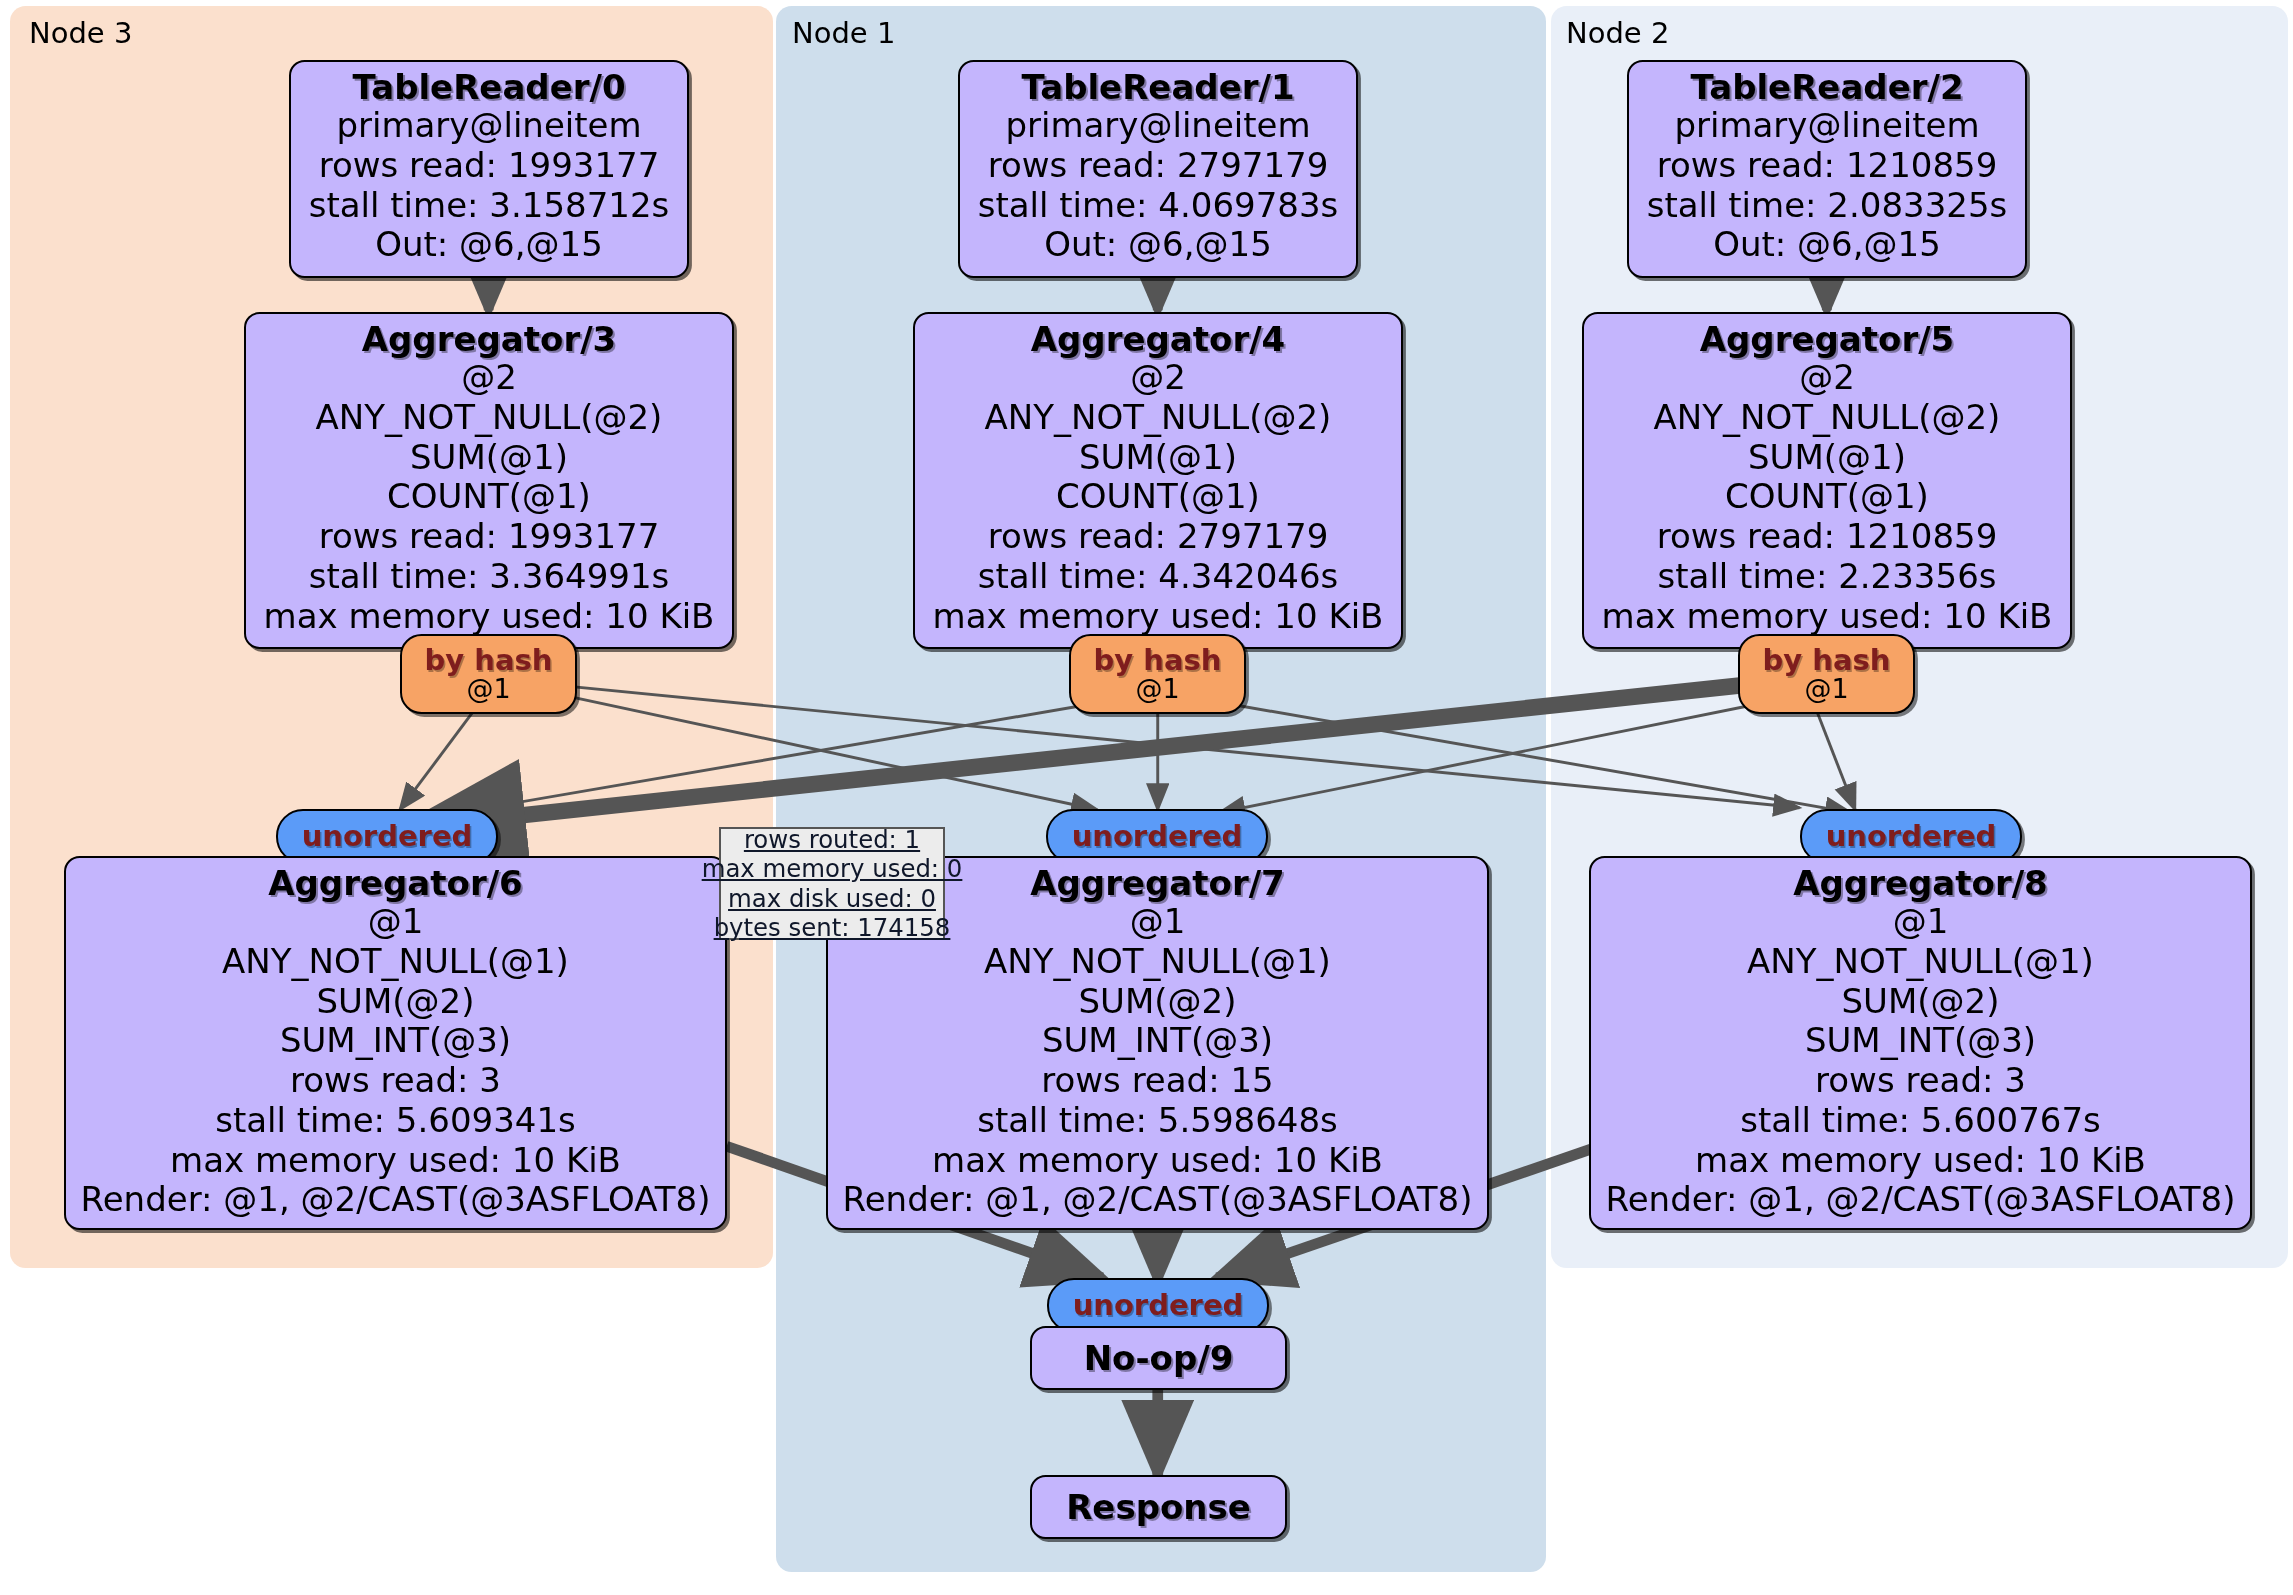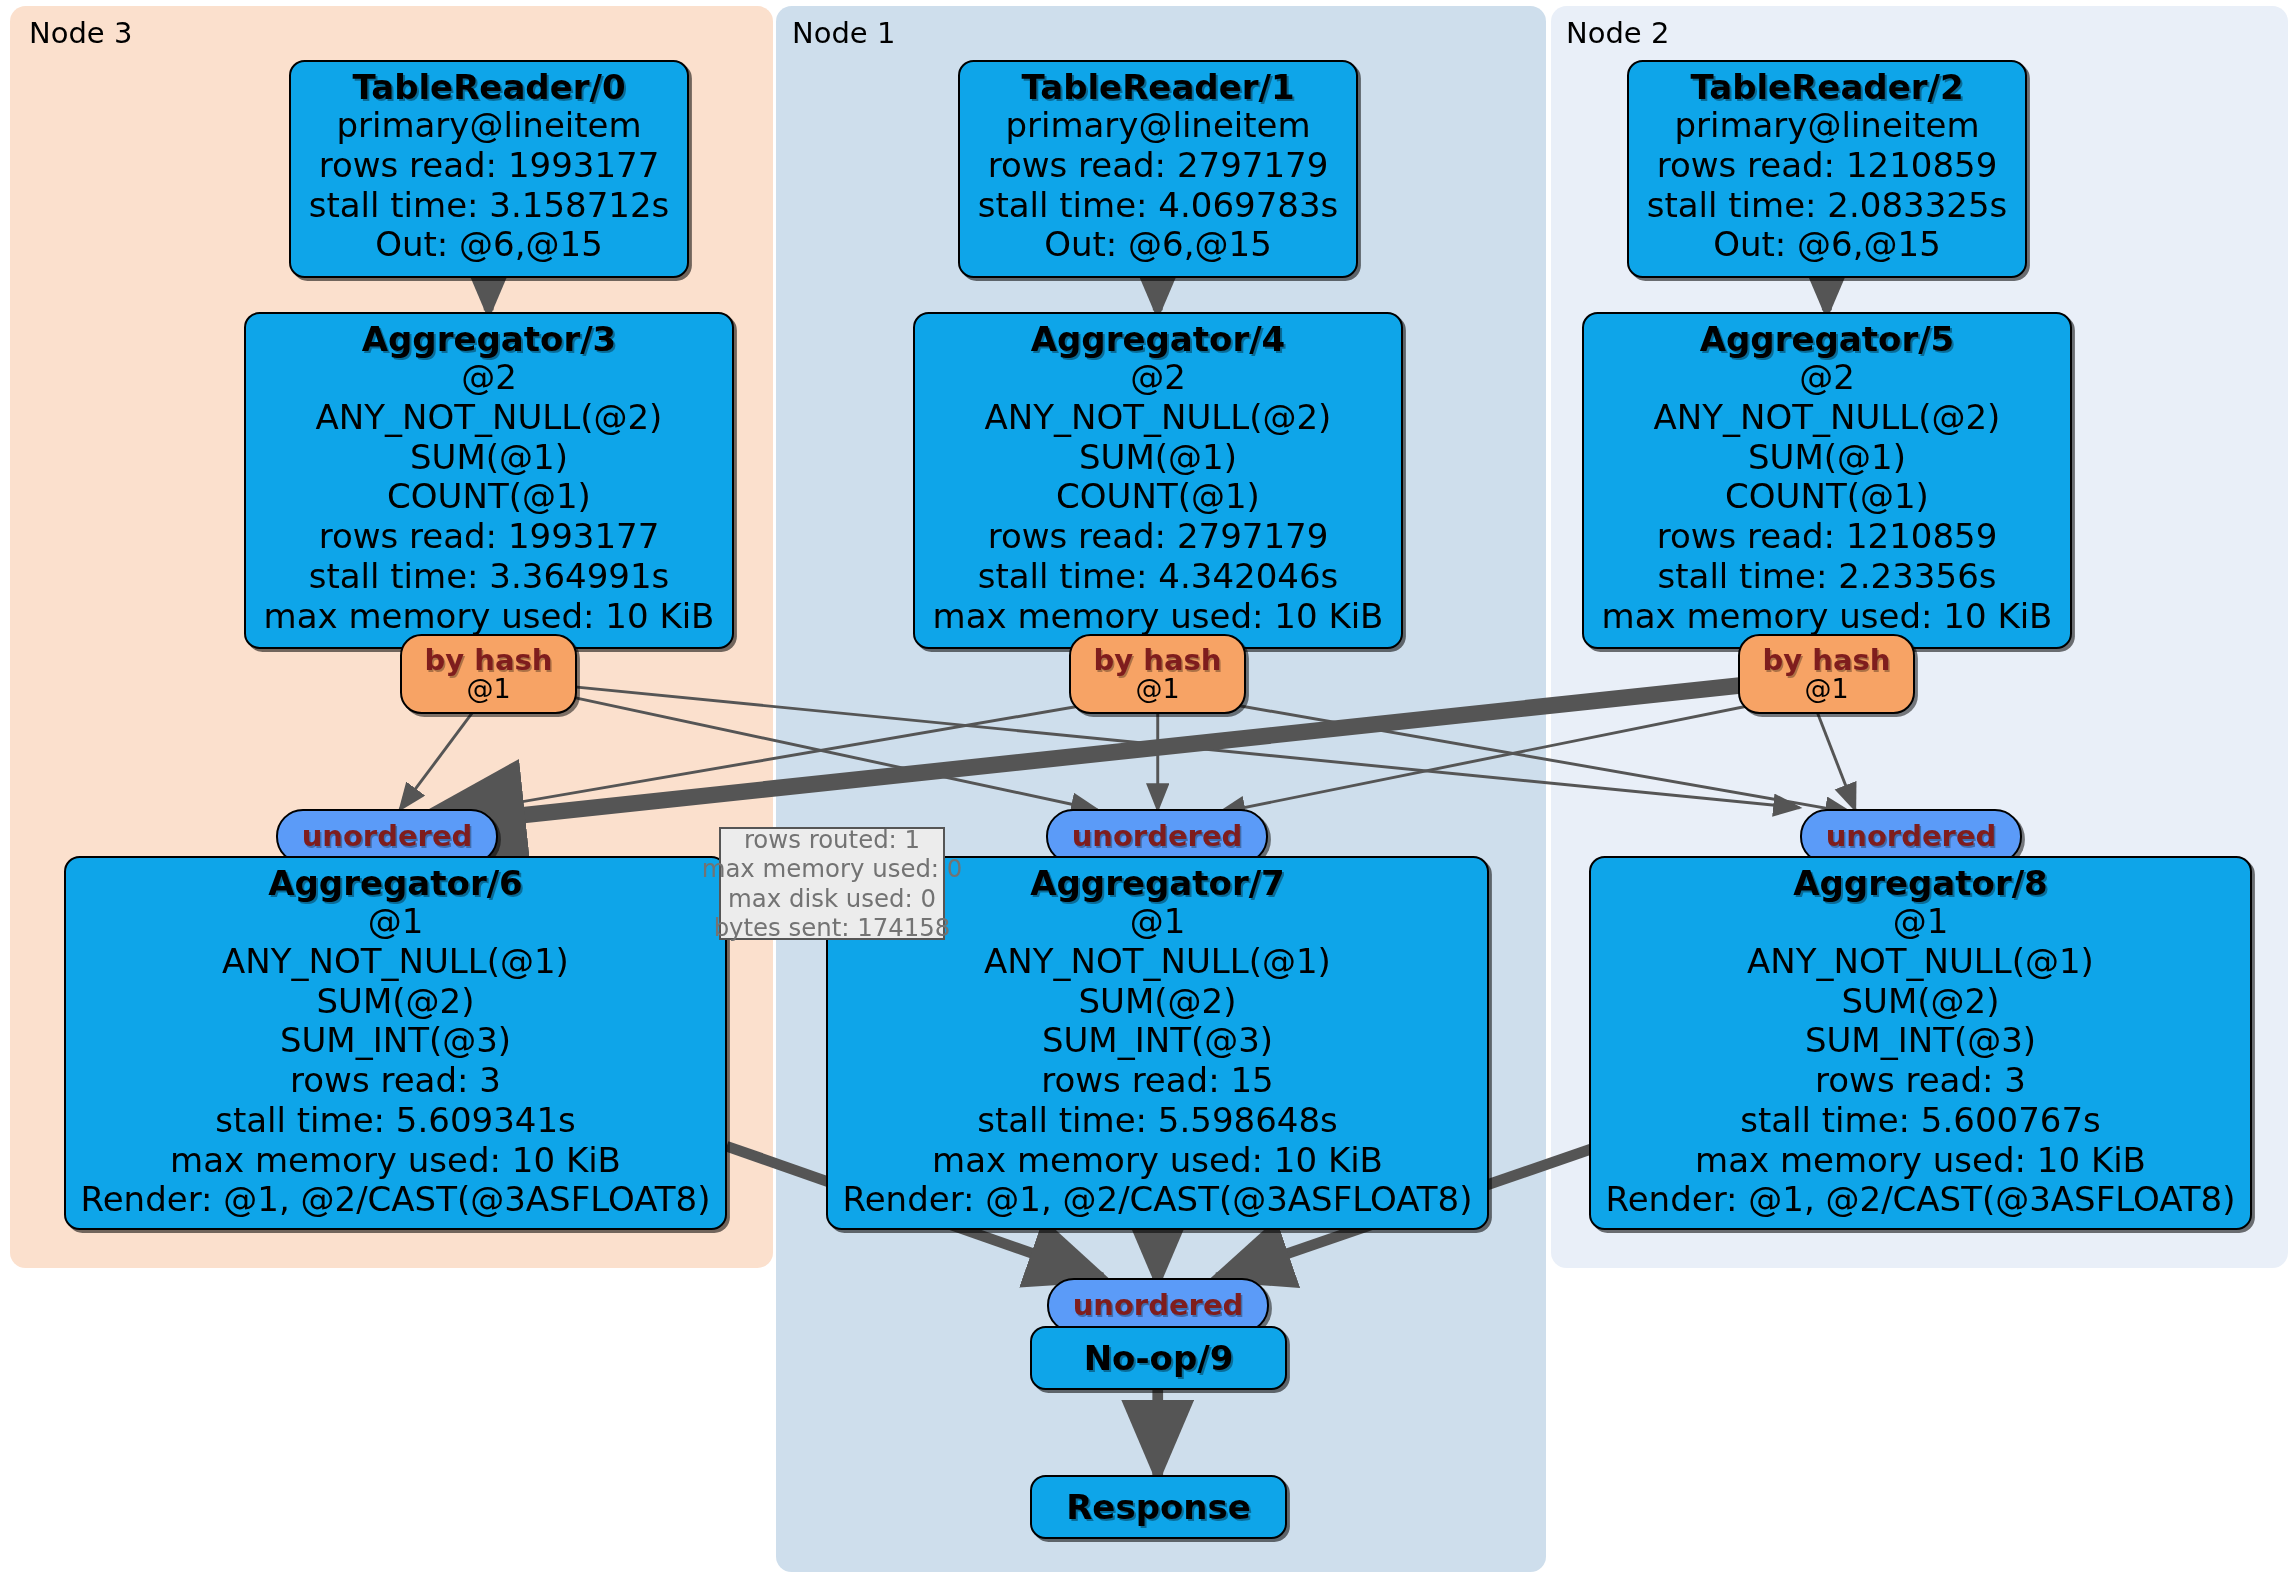--- a/index.html
+++ b/index.html
@@ -17,21 +17,21 @@
     font-family:"DejaVu Sans","Liberation Sans",sans-serif;
     letter-spacing:0px;white-space:nowrap;
   }
 
   
   #edges{position:absolute;left:0;top:0;width:2294px;height:1596px;}
 
   
   .opbox{
     position:absolute;
-    background:#0ea5e9;
+    background:#c4b5fd;
     border:2.9px solid #000;
     border-radius:15.6px;
     box-sizing:border-box;
     text-align:center;
     box-shadow:2.9px 2.9px 0 rgba(0,0,0,0.55);
     display:flex;flex-direction:column;align-items:center;justify-content:flex-start;
     padding-top:5.9px;
   }
   .opbox .title{
     font-weight:bold;font-size:34px;line-height:1.12;color:#000;
@@ -56,21 +56,21 @@
   .pill .ptitle{font-weight:bold;font-size:29px;line-height:1.05;color:#7f1d1d;
     text-shadow:1.5px 1.5px 0 rgba(0,0,0,0.30);white-space:nowrap;}
   .pill .psub{font-size:27px;line-height:1.05;color:#000;white-space:nowrap;}
 
   
   .statbox{
     position:absolute;background:#ececec;border:2px solid #555;
     box-sizing:border-box;text-align:center;
     display:flex;flex-direction:column;align-items:center;justify-content:center;
   }
-  .statbox .sline{font-size:24.4px;line-height:1.2;color:#737373;white-space:nowrap;}
+  .statbox .sline{font-size:24.4px;line-height:1.2;color:#0f172a;white-space:nowrap;text-decoration:underline;}
 </style>
 </head>
 <body>
 
 <div id="stage">
 
   <div class="cluster" style="left:9.8px;top:5.9px;width:763px;height:1262px;background:#fbe0cd;"></div>
   <div class="cluster" style="left:776px;top:5.9px;width:770px;height:1566px;background:#cedeec;"></div>
   <div class="cluster" style="left:1551px;top:5.9px;width:737px;height:1262px;background:#e9eff8;"></div>
 

